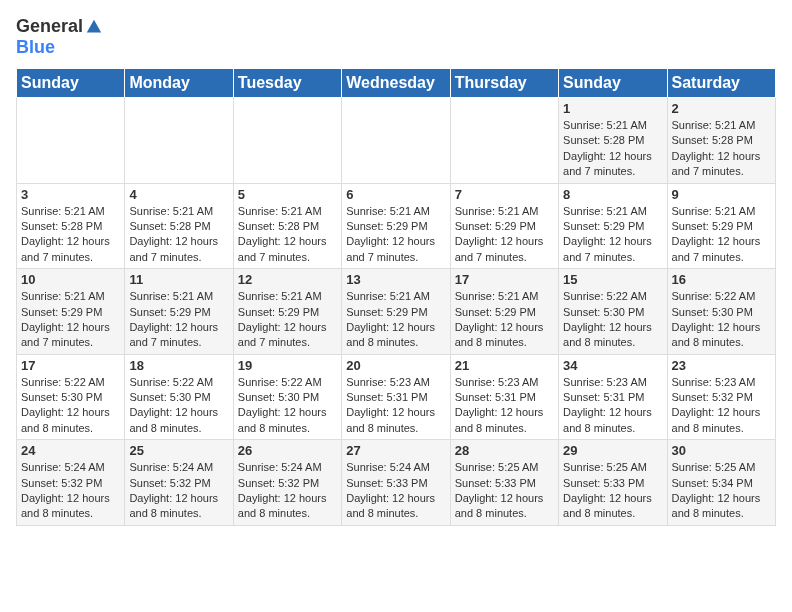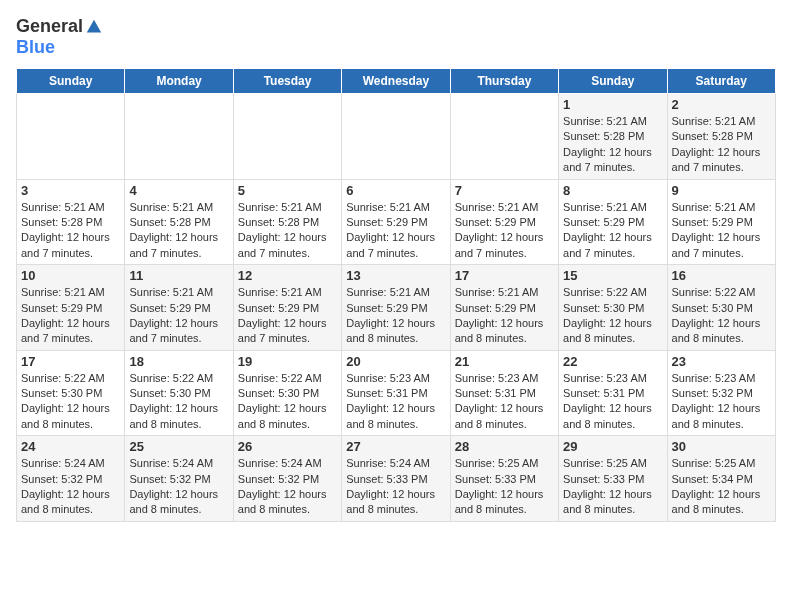--- a/index.html
+++ b/index.html
@@ -51,24 +51,24 @@
       font-size: 14px;
       color: #555;
     }
     .calendar {
       width: 100%;
       border-collapse: collapse;
     }
     .calendar th {
       background-color: #2a6db5;
       color: #fff;
-      font-size: 12px;
+      font-size: 16px;
       font-weight: bold;
       padding: 5px 4px;
-      text-align: center;
+      text-align: left;
       border: 1px solid #fff;
     }
     .calendar td {
       vertical-align: top;
       padding: 3px 4px;
       border: 1px solid #ddd;
       font-size: 10px;
       color: #333;
       background: #fff;
       width: 14.28%;
@@ -255,21 +255,21 @@
 Sunset: 5:31 PM
 Daylight: 12 hours and 8 minutes.</div>
         </td>
         <td>
           <span class="day-num">21</span>
           <div class="day-info" style="white-space: pre-line;">Sunrise: 5:23 AM
 Sunset: 5:31 PM
 Daylight: 12 hours and 8 minutes.</div>
         </td>
         <td>
-          <span class="day-num">22</span>
+          <span class="day-num">34</span>
           <div class="day-info" style="white-space: pre-line;">Sunrise: 5:23 AM
 Sunset: 5:31 PM
 Daylight: 12 hours and 8 minutes.</div>
         </td>
         <td>
           <span class="day-num">23</span>
           <div class="day-info" style="white-space: pre-line;">Sunrise: 5:23 AM
 Sunset: 5:32 PM
 Daylight: 12 hours and 8 minutes.</div>
         </td>

